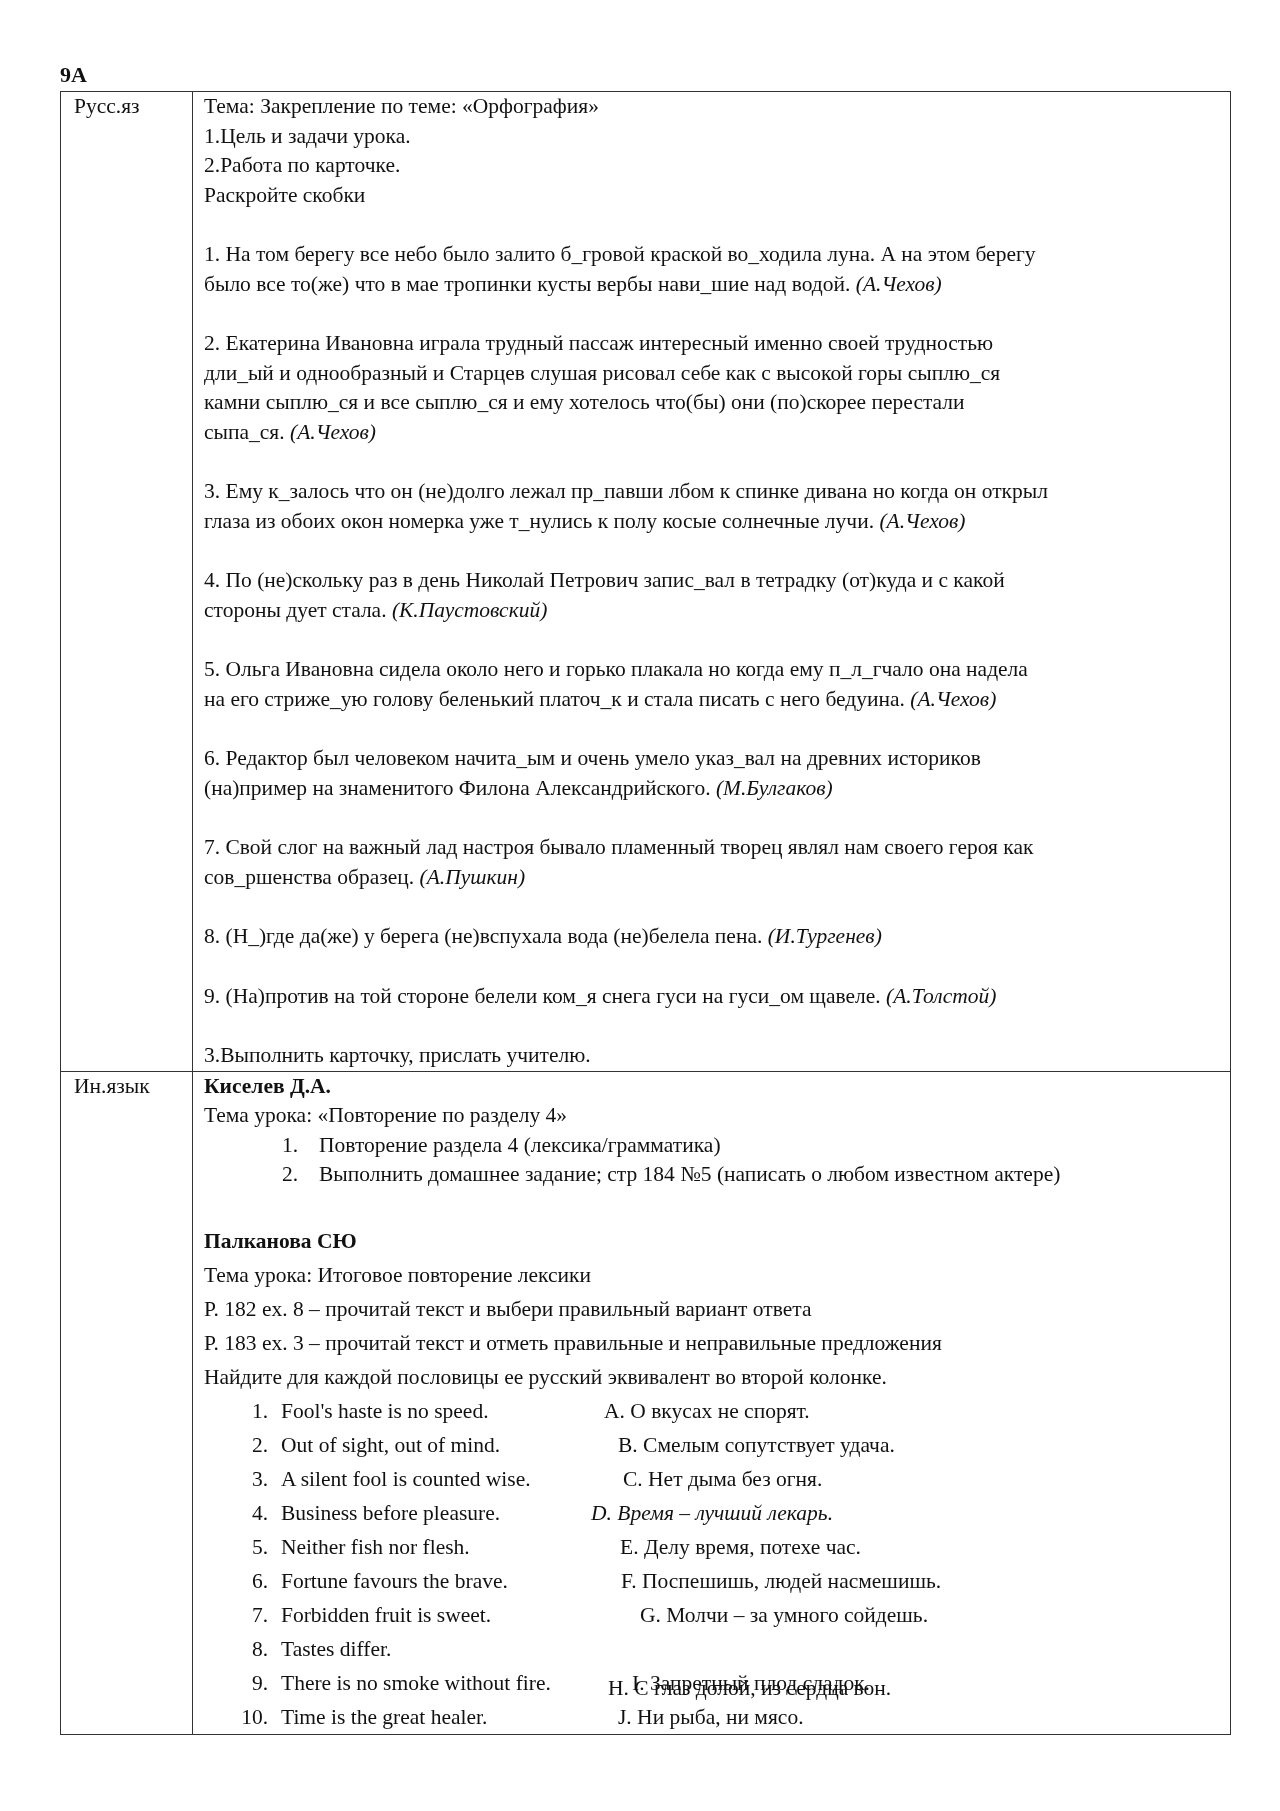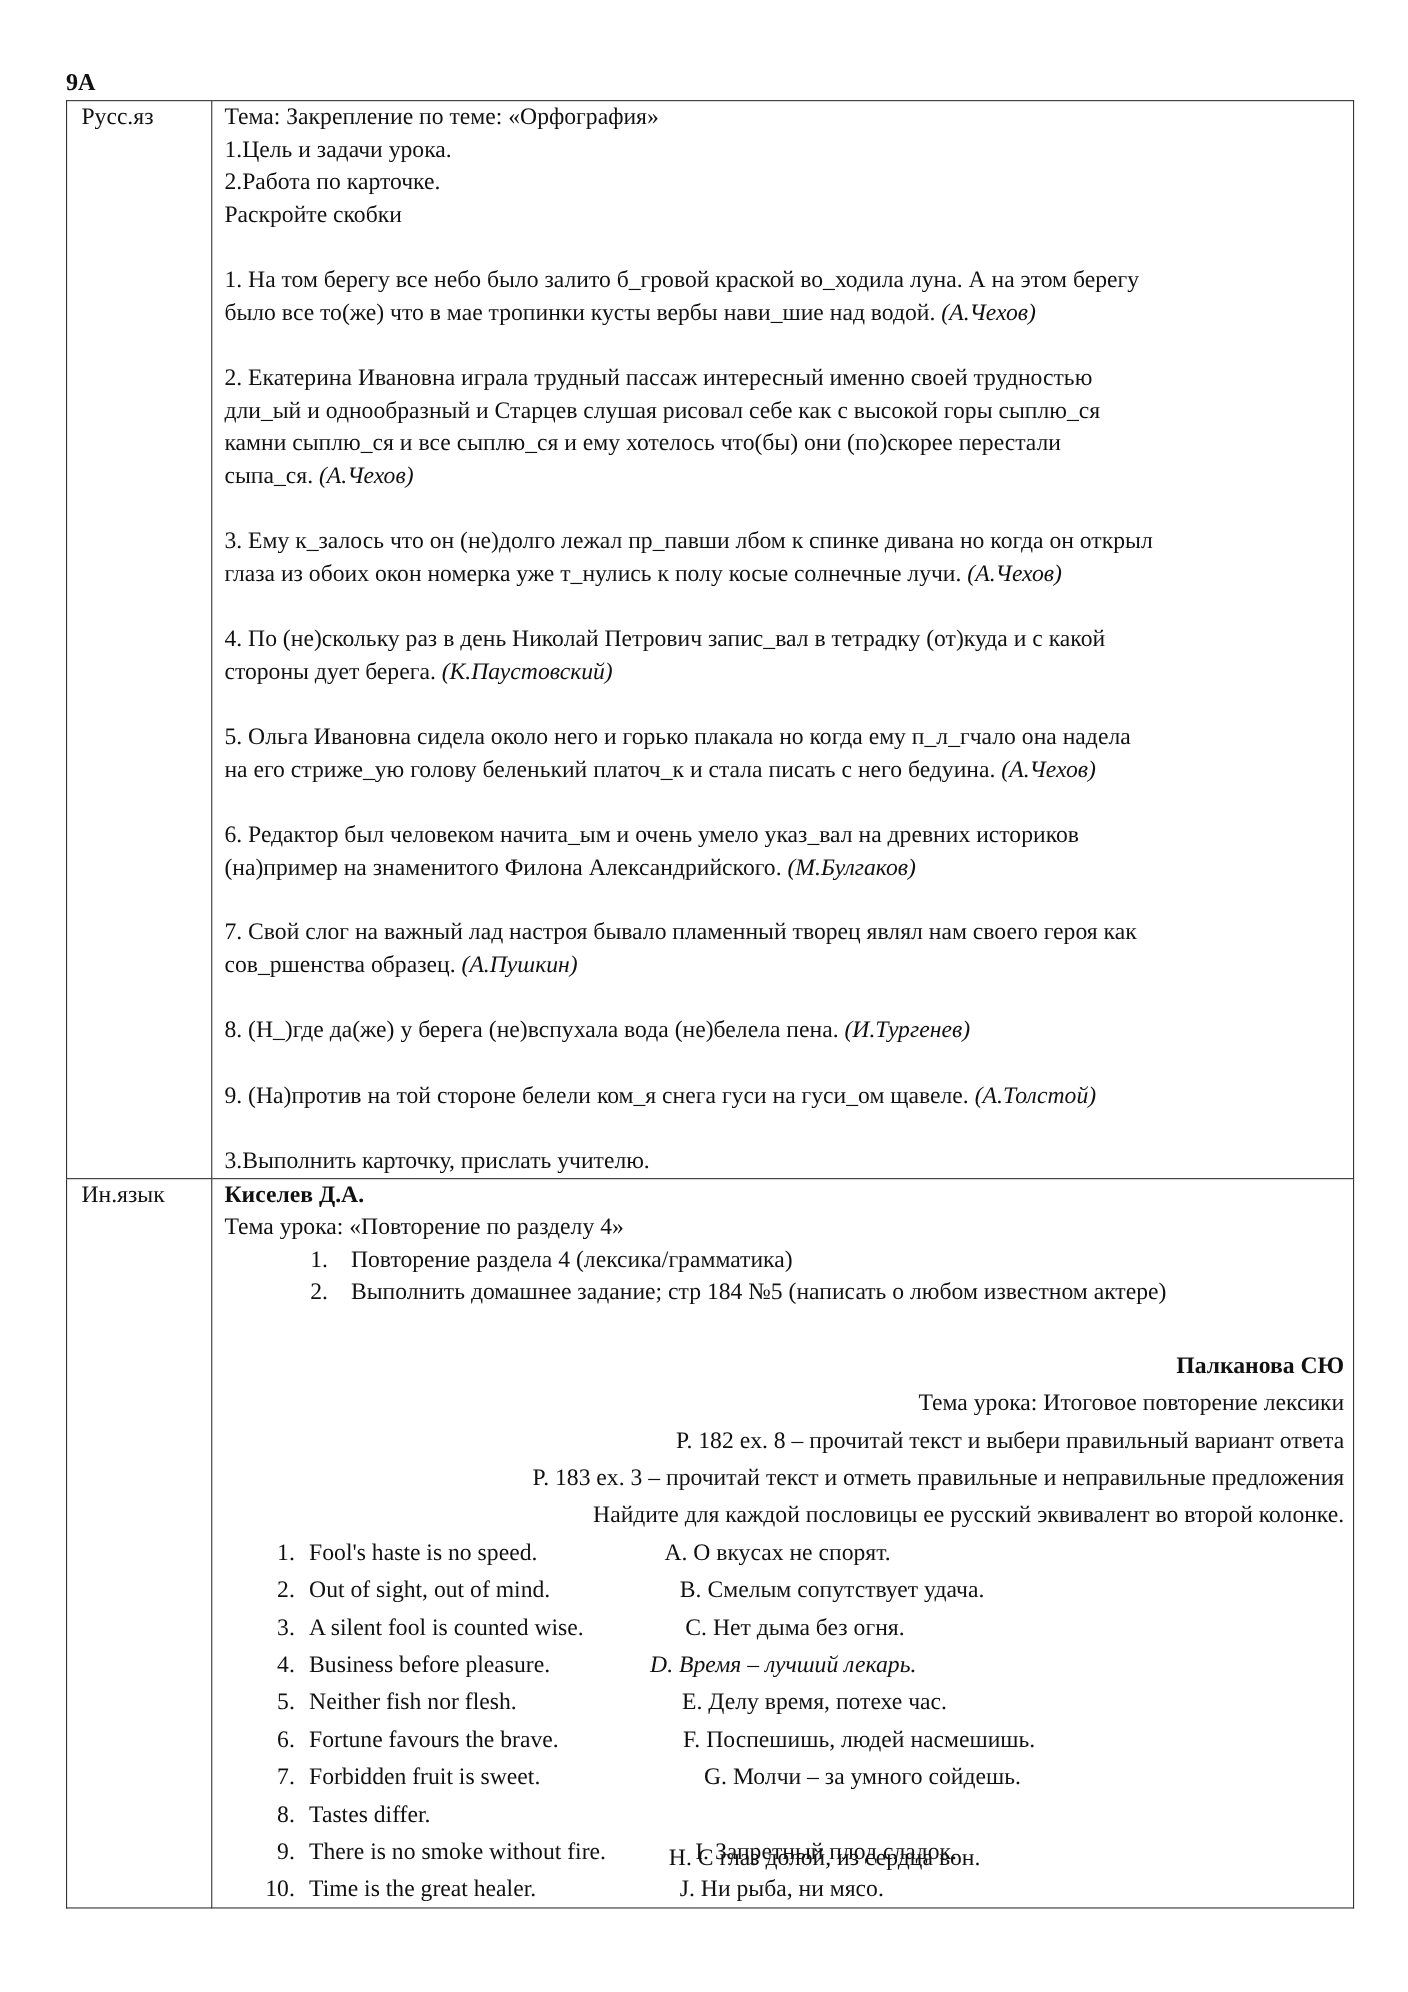--- a/index.html
+++ b/index.html
@@ -31,21 +31,21 @@
     .bold { font-weight: bold; }
     .ru-row td { height: 961px; }
     .in-row td { height: 660px; }
     .olist-item { position: relative; display: block; height: 29.5px; }
     .olist-item .num { position: absolute; left: 78px; }
     .olist-item .txt { position: absolute; left: 115px; text-align: center; }
     .pv-item { position: relative; display: block; height: 34px; line-height: 34px; }
     .pv-item .num { position: absolute; left: 30px; width: 34px; text-align: right; }
     .pv-item .en { position: absolute; left: 77px; }
     .pv-item .ru { position: absolute; }
-    .lines-wide { line-height: 34px; text-align: right; }
+    .lines-wide { line-height: 34px; }
   </style>
 </head>
 <body>
 
 <div class="page-heading">9А</div>
 
 <table class="schedule">
   <tbody>
       <tr class="ru-row">
     <td class="subject-cell">
@@ -70,21 +70,21 @@
               <span class="line"><span>сыпа_ся. </span><span class="cite">(А.Чехов)</span></span>
             </div>
             <div class="gap"></div>
             <div>
               <span class="line"><span>3. Ему к_залось что он (не)долго лежал пр_павши лбом к спинке дивана но когда он открыл</span></span>
               <span class="line"><span>глаза из обоих окон номерка уже т_нулись к полу косые солнечные лучи. </span><span class="cite">(А.Чехов)</span></span>
             </div>
             <div class="gap"></div>
             <div>
               <span class="line"><span>4. По (не)скольку раз в день Николай Петрович запис_вал в тетрадку (от)куда и с какой</span></span>
-              <span class="line"><span>стороны дует берега. </span><span class="cite">(К.Паустовский)</span></span>
+              <span class="line"><span>стороны дует стала. </span><span class="cite">(К.Паустовский)</span></span>
             </div>
             <div class="gap"></div>
             <div>
               <span class="line"><span>5. Ольга Ивановна сидела около него и горько плакала но когда ему п_л_гчало она надела</span></span>
               <span class="line"><span>на его стриже_ую голову беленький платоч_к и стала писать с него бедуина. </span><span class="cite">(А.Чехов)</span></span>
             </div>
             <div class="gap"></div>
             <div>
               <span class="line"><span>6. Редактор был человеком начита_ым и очень умело указ_вал на древних историков</span></span>
               <span class="line"><span>(на)пример на знаменитого Филона Александрийского. </span><span class="cite">(М.Булгаков)</span></span>

